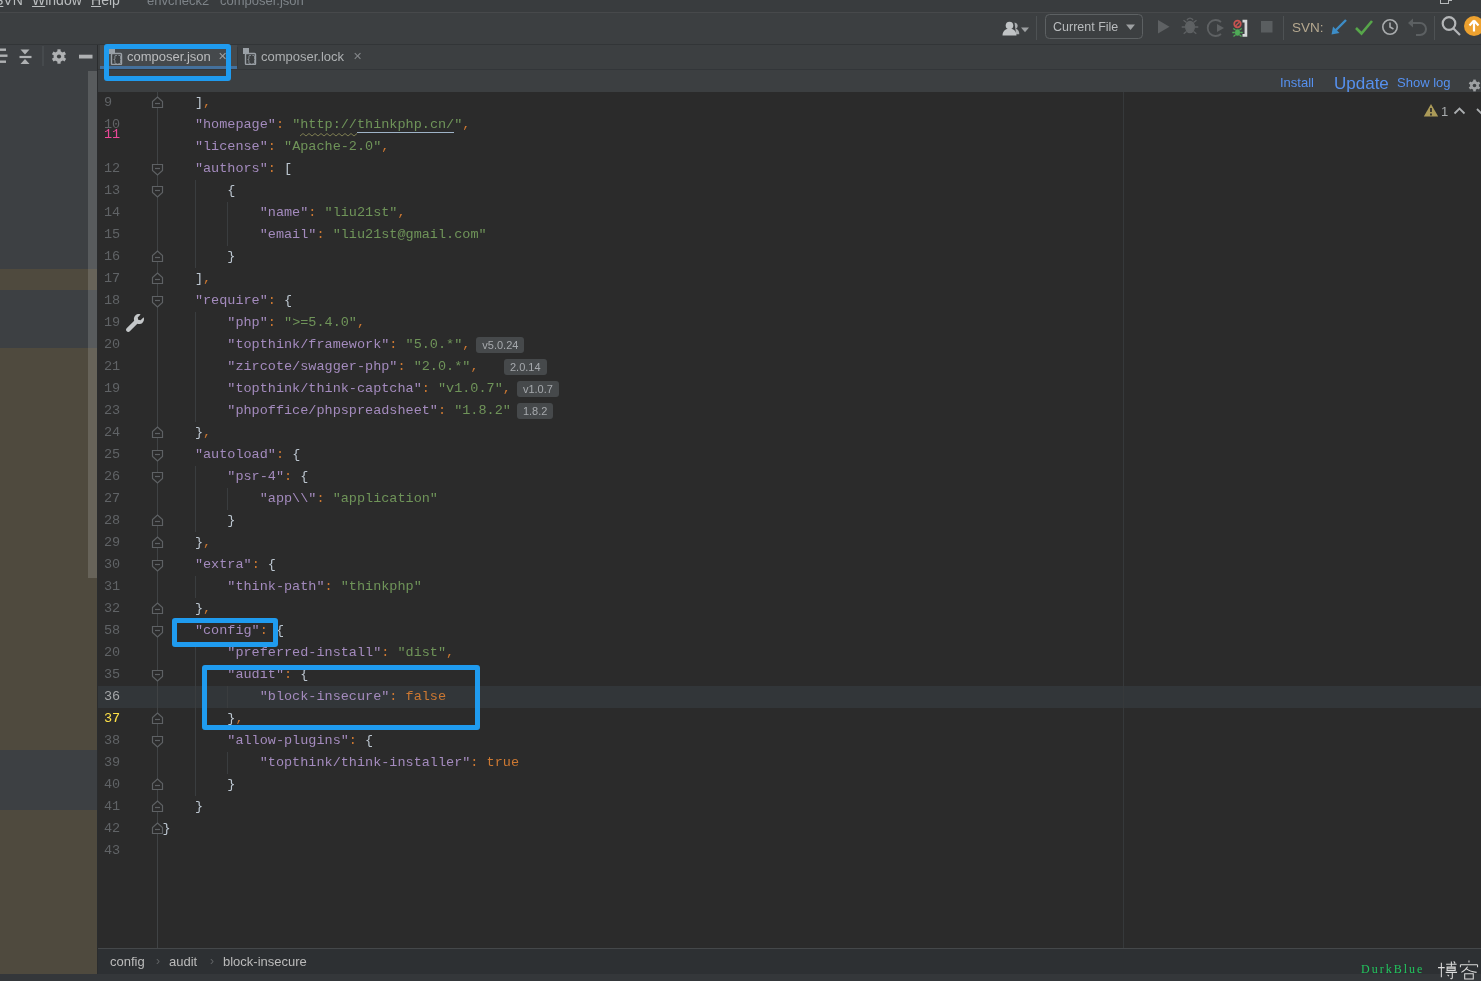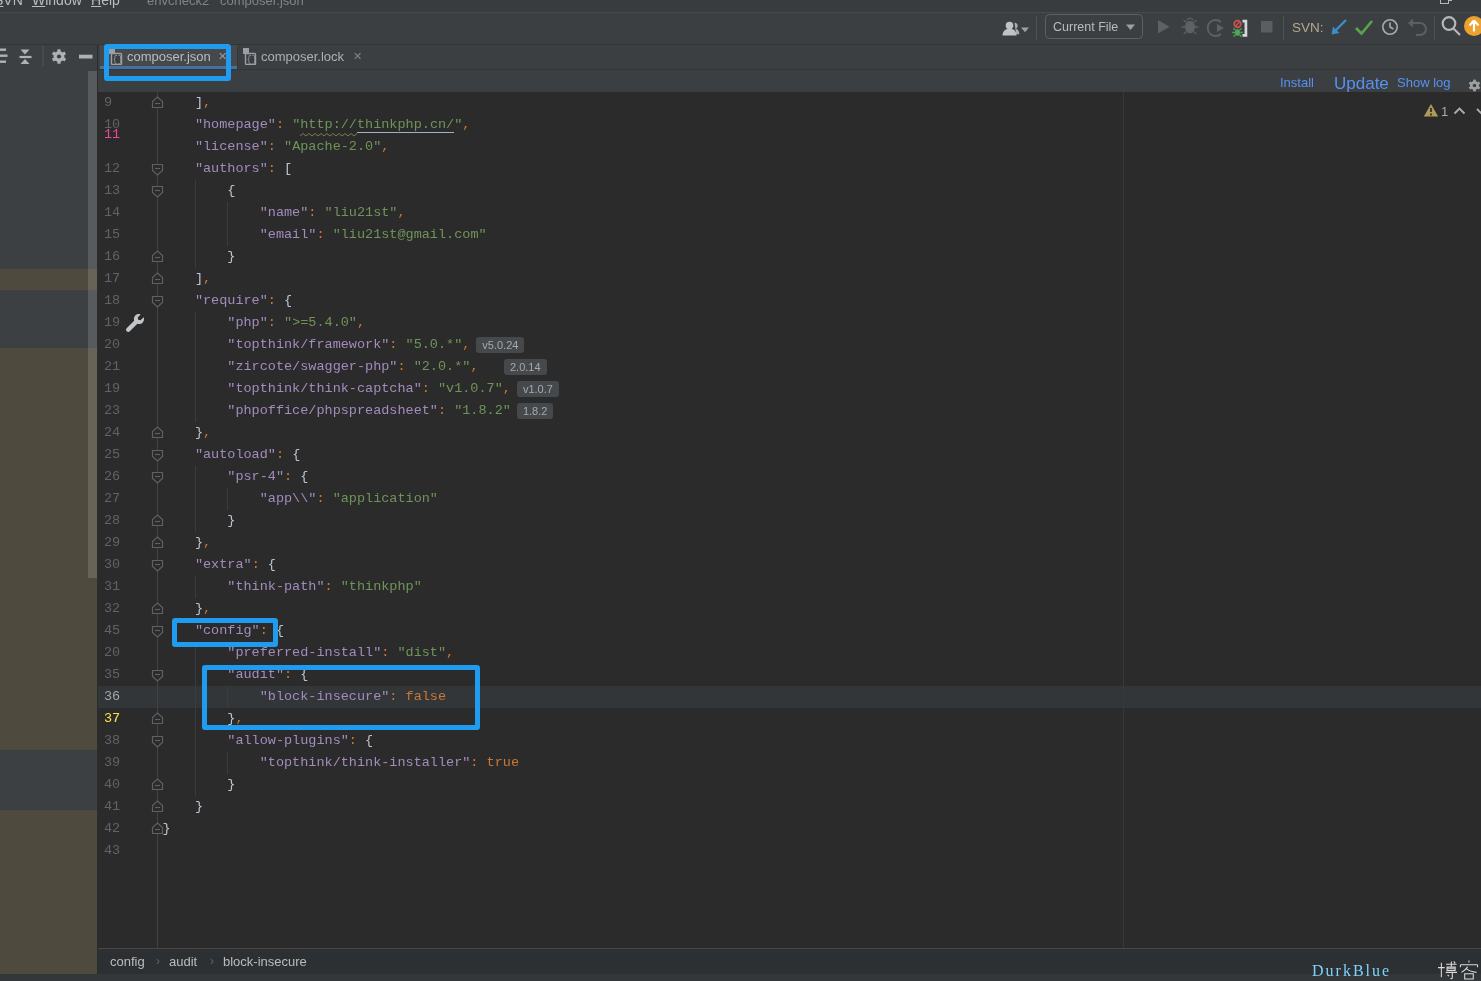--- a/index.html
+++ b/index.html
@@ -183,21 +183,21 @@
 <div class="num" style="top:400px;color:#606366">23</div>
 <div class="num" style="top:422px;color:#606366">24</div>
 <div class="num" style="top:444px;color:#606366">25</div>
 <div class="num" style="top:466px;color:#606366">26</div>
 <div class="num" style="top:488px;color:#606366">27</div>
 <div class="num" style="top:510px;color:#606366">28</div>
 <div class="num" style="top:532px;color:#606366">29</div>
 <div class="num" style="top:554px;color:#606366">30</div>
 <div class="num" style="top:576px;color:#606366">31</div>
 <div class="num" style="top:598px;color:#606366">32</div>
-<div class="num" style="top:620px;color:#606366">45</div>
+<div class="num" style="top:620px;color:#606366">58</div>
 <div class="num" style="top:642px;color:#606366">20</div>
 <div class="num" style="top:664px;color:#606366">35</div>
 <div class="num" style="top:686px;color:#a5a7a9">36</div>
 <div class="num" style="top:708px;color:#fde047">37</div>
 <div class="num" style="top:730px;color:#606366">38</div>
 <div class="num" style="top:752px;color:#606366">39</div>
 <div class="num" style="top:774px;color:#606366">40</div>
 <div class="num" style="top:796px;color:#606366">41</div>
 <div class="num" style="top:818px;color:#606366">42</div>
 <div class="num" style="top:840px;color:#606366">43</div>
@@ -404,21 +404,21 @@
 <div class="abs" style="left:98px;top:949px;width:1383px;height:25px;background:#2d3033"></div>
 <div class="abs" style="left:110px;top:954px;font-size:13px;color:#bbbbbb">config</div>
 <div class="abs" style="left:156px;top:954px;font-size:12px;color:#5f6265">›</div>
 <div class="abs" style="left:169px;top:954px;font-size:13px;color:#bbbbbb">audit</div>
 <div class="abs" style="left:210px;top:954px;font-size:12px;color:#5f6265">›</div>
 <div class="abs" style="left:223px;top:954px;font-size:13px;color:#bbbbbb">block-insecure</div>
 <div class="abs" style="left:0;top:974px;width:1481px;height:7px;background:#34373a"></div>
 <div class="abs" style="left:104px;top:43.5px;width:126.5px;height:37px;border:5px solid #1f9bef;border-radius:3px"></div>
 <div class="abs" style="left:172px;top:617.5px;width:106px;height:29px;border:5px solid #1f9bef;border-radius:3px"></div>
 <div class="abs" style="left:202px;top:665px;width:278px;height:65px;border:5px solid #1f9bef;border-radius:3px"></div>
-<div class="abs" style="left:1312px;top:962px;font-family:'Liberation Serif',serif;font-size:16px;letter-spacing:2px;color:#7dd3fc">DurkBlue</div>
+<div class="abs" style="left:1361px;top:962px;font-family:'Liberation Serif',serif;font-size:12px;letter-spacing:2px;color:#22c55e">DurkBlue</div>
 <svg class="abs" style="left:1436px;top:960px" width="45" height="20" viewBox="0 0 44 21">
 <g stroke="#dcdcdc" stroke-width="1.1" fill="none">
 <path d="M4 3 V18 M0.5 8 H7.5"></path>
 <path d="M9 4.5 H20 M14.5 1.5 V7 M17 1.5 l1.5 2"></path>
 <path d="M10 7.5 H18.5 V11 H10 Z M10 9.2 H18.5"></path>
 <path d="M8.5 13 H20.5 M15.5 13 V18.5 Q15.5 20 13.5 19.5 M10.5 15.5 l1.5 1.5"></path>
 </g>
 <g stroke="#dcdcdc" stroke-width="1.1" fill="none">
 <path d="M33 0.5 V2.5 M24 5 H42 M24 5 V7.5 M42 5 V7.5"></path>
 <path d="M31.5 7 Q30 10.5 25 13 M29.5 8.5 Q33 12 41 13"></path>

